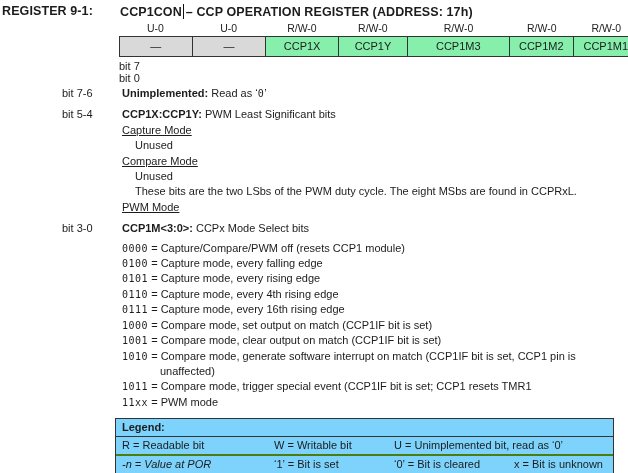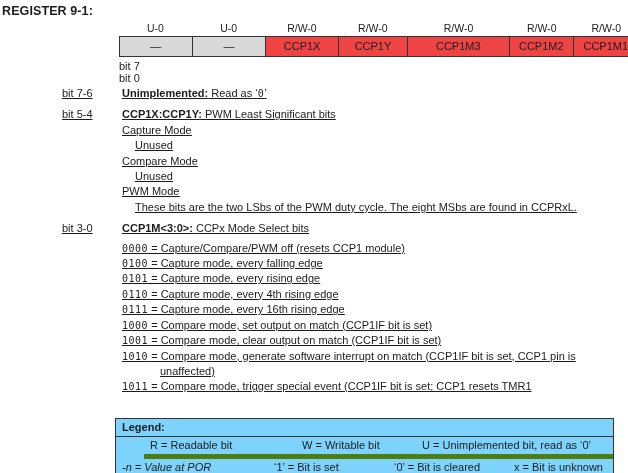--- a/index.html
+++ b/index.html
@@ -15,69 +15,74 @@
   .t-label{flex:0 0 118px;}
   .t-main{display:flex;align-items:center;}
   .caret{width:1px;height:15px;background:#111;margin:0 2px 0 1px;}
 
   
   .regtable{position:absolute;left:119px;top:22px;width:584px;}
   .access-row{display:flex;font-size:10.5px;color:#222;margin-bottom:2px;}
   .acc{text-align:center;}
   .cells-row{display:flex;}
   .cell{border:1px solid #333;border-left:none;height:19px;line-height:19px;
-    text-align:center;font-size:11px;background:#ef4444;}
+    text-align:center;font-size:11px;background:#86efac;}
   .cell:first-child{border-left:1px solid #333;}
   .cell.shaded{background:#d9d9d9;}
   
   .acc:nth-child(1),.cell:nth-child(1){flex:62 0 0;}
   .acc:nth-child(2),.cell:nth-child(2){flex:63 0 0;}
   .acc:nth-child(3),.cell:nth-child(3){flex:62 0 0;}
   .acc:nth-child(4),.cell:nth-child(4){flex:59 0 0;}
   .acc:nth-child(5),.cell:nth-child(5){flex:87 0 0;}
   .acc:nth-child(6),.cell:nth-child(6){flex:55 0 0;}
   .acc:nth-child(7),.cell:nth-child(7){flex:55 0 0;}
   .acc:nth-child(8),.cell:nth-child(8){flex:55 0 0;}
   .bitnum-row{display:flex;justify-content:space-between;font-size:11px;margin-top:3px;flex-direction:column;}
 
   
   .bits{position:absolute;left:0;top:86px;width:628px;font-size:11px;}
-  .line{display:flex;line-height:15.4px;white-space:nowrap;text-decoration:underline;}
+  .line{display:flex;line-height:15.4px;white-space:nowrap;}
   .line.gap{margin-top:6px;}
   .line.gap-sm{margin-top:4px;}
   .blab{flex:0 0 60px;margin-left:62px;}
   .bcont{flex:1;}
   .ind1{padding-left:13px;}
   .ind2{padding-left:38px;}
   .seg-b{font-weight:bold;}
   .seg-u{text-decoration:underline;}
   .seg-m{font-family:"DejaVu Sans Mono",monospace;font-size:10px;letter-spacing:.5px;}
 
   
   .legend{position:absolute;left:115px;top:418px;width:497px;border:1px solid #333;
     font-size:11px;background:#7dd3fc;}
   .lg-header{font-weight:bold;padding:2px 6px 3px 6px;border-bottom:1px solid #333;}
   .lg-row{display:flex;padding:2px 6px 3px 6px;white-space:nowrap;}
-  .lg-r1{border-bottom:5px solid #4d7c0f;margin-left:28px;}
+  .lg-r1{border-bottom:2px solid #4d7c0f;}
   .lg-cell{display:block;}
   .lg-r1 .lg-cell:nth-child(1){flex:0 0 152px;}
   .lg-r1 .lg-cell:nth-child(2){flex:0 0 120px;}
   .lg-r1 .lg-cell:nth-child(3){flex:1;}
   .lg-r2 .lg-cell:nth-child(1){flex:0 0 152px;font-style:italic;}
   .lg-r2 .lg-cell:nth-child(2){flex:0 0 120px;}
   .lg-r2 .lg-cell:nth-child(3){flex:0 0 120px;}
   .lg-r2 .lg-cell:nth-child(4){flex:1;}
 </style>
 </head>
 <body>
 
 <div class="page">
 
   <div class="title-row">
     <span class="t-label">REGISTER 9-1:</span>
+    <span class="t-main">
+      <span>CCP1CON</span>
+      <span class="caret"></span>
+      <span>– CCP OPERATION REGISTER (ADDRESS: 17h)</span>
+    </span>
   </div>
 
   <div class="regtable">
     <div class="access-row">
         <span class="acc">U-0</span>
         <span class="acc">U-0</span>
         <span class="acc">R/W-0</span>
         <span class="acc">R/W-0</span>
         <span class="acc">R/W-0</span>
         <span class="acc">R/W-0</span>
@@ -120,25 +125,25 @@
       <div class="line">
         <span class="blab"></span>
         <span class="bcont ind0"><span class="seg-u">Compare Mode</span></span>
       </div>
       <div class="line">
         <span class="blab"></span>
         <span class="bcont ind1"><span class="seg-p">Unused</span></span>
       </div>
       <div class="line">
         <span class="blab"></span>
+        <span class="bcont ind1"><span class="seg-p">These bits are the two LSbs of the PWM duty cycle. The eight MSbs are found in CCPRxL.</span></span>
+      </div>
+      <div class="line">
+        <span class="blab"></span>
         <span class="bcont ind0"><span class="seg-u">PWM Mode</span></span>
-      </div>
-      <div class="line">
-        <span class="blab"></span>
-        <span class="bcont ind1"><span class="seg-p">These bits are the two LSbs of the PWM duty cycle. The eight MSbs are found in CCPRxL.</span></span>
       </div>
       <div class="line gap">
         <span class="blab">bit 3-0</span>
         <span class="bcont ind0"><span class="seg-b">CCP1M&lt;3:0&gt;:</span><span class="seg-p"> CCPx Mode Select bits</span></span>
       </div>
       <div class="line gap-sm">
         <span class="blab"></span>
         <span class="bcont ind0"><span class="seg-m">0000</span><span class="seg-p"> = Capture/Compare/PWM off (resets CCP1 module)</span></span>
       </div>
       <div class="line">
@@ -172,20 +177,21 @@
       <div class="line">
         <span class="blab"></span>
         <span class="bcont ind2"><span class="seg-p">unaffected)</span></span>
       </div>
       <div class="line">
         <span class="blab"></span>
         <span class="bcont ind0"><span class="seg-m">1011</span><span class="seg-p"> = Compare mode, trigger special event (CCP1IF bit is set; CCP1 resets TMR1</span></span>
       </div>
       <div class="line">
         <span class="blab"></span>
+        <span class="bcont ind0"><span class="seg-m">11xx</span><span class="seg-p"> = PWM mode</span></span>
       </div>
     </div>
 
   <div class="legend">
     <div class="lg-header">Legend:</div>
     <div class="lg-row lg-r1">
         <span class="lg-cell">R = Readable bit</span>
         <span class="lg-cell">W = Writable bit</span>
         <span class="lg-cell">U = Unimplemented bit, read as ‘0’</span>
       </div>

